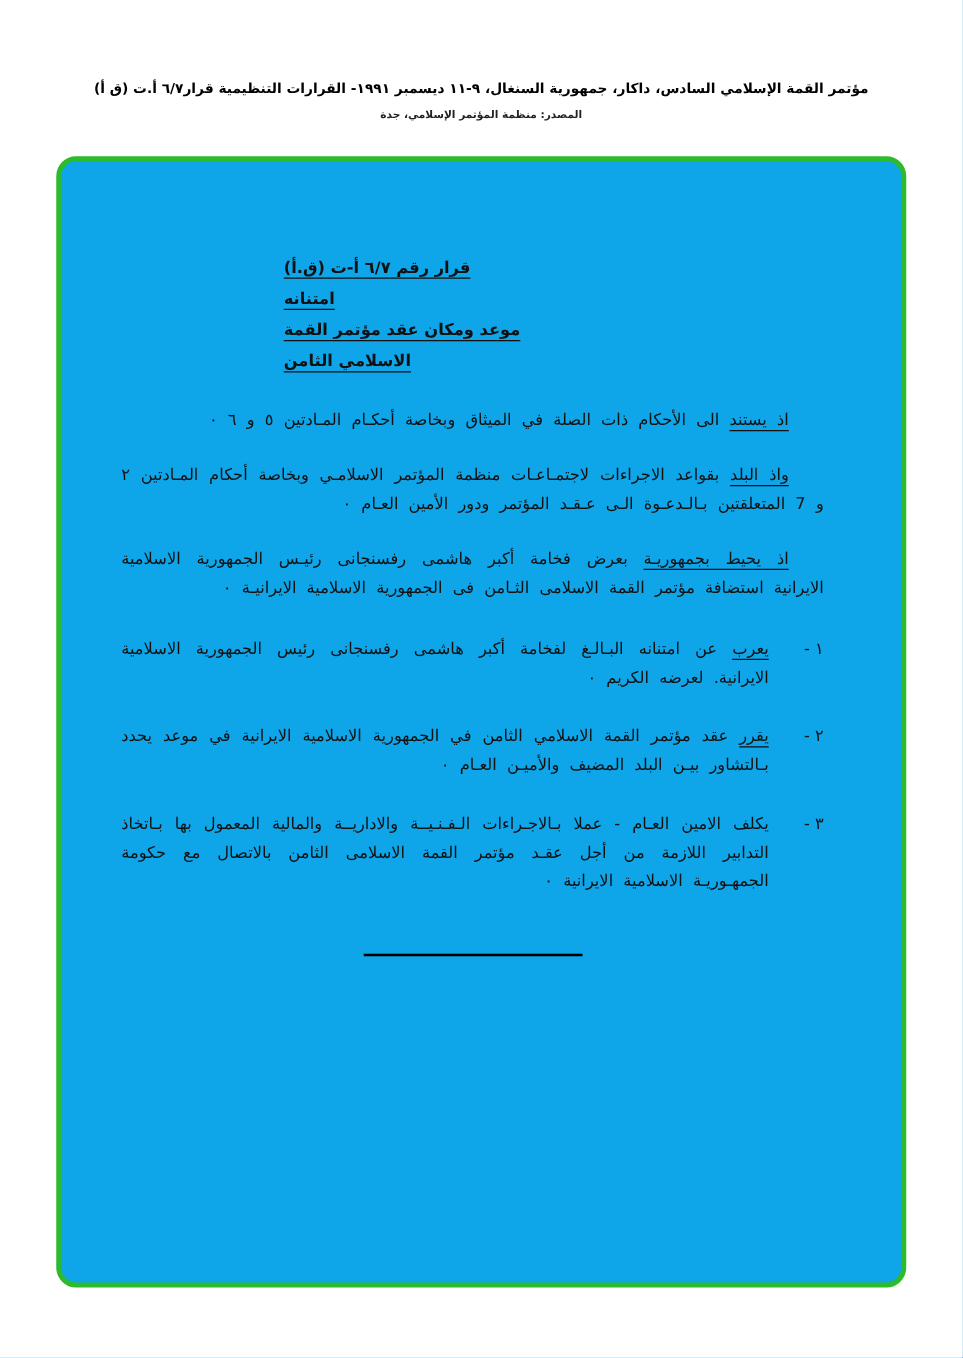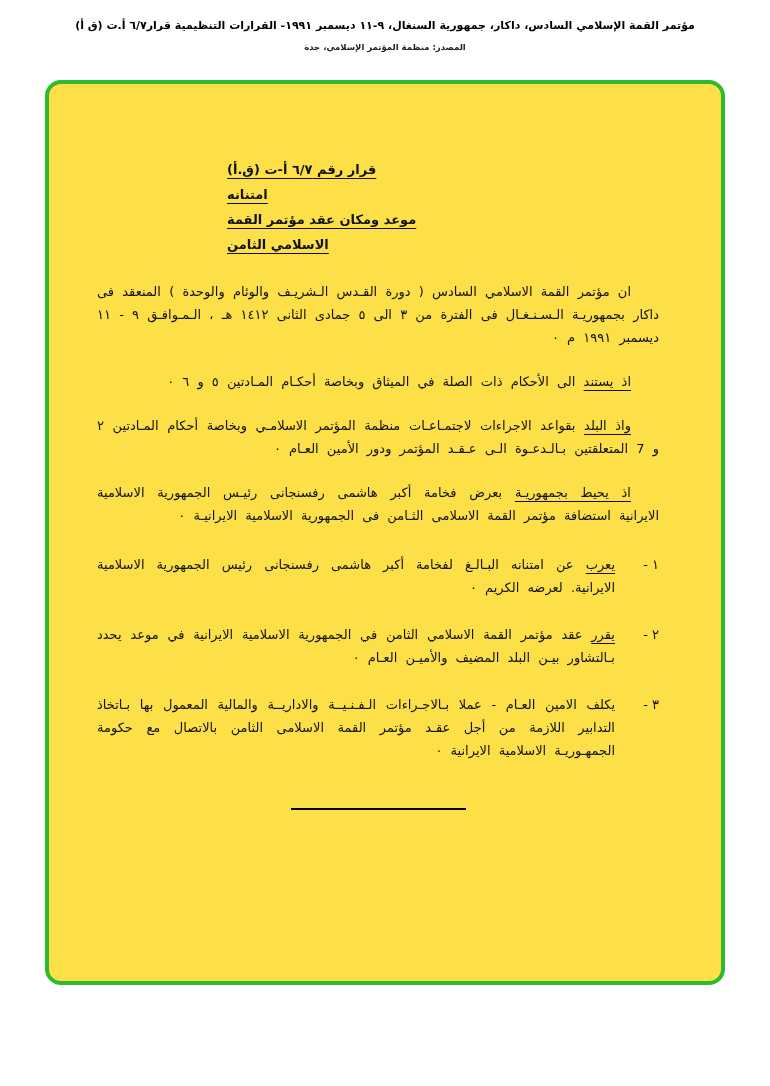--- a/index.html
+++ b/index.html
@@ -4,21 +4,21 @@
 <style>
   html,body{margin:0;padding:0;background:#ffffff;}
   body{
     width:770px;height:1086px;
     font-family:"DejaVu Sans",sans-serif;
     color:#111;
     overflow:hidden;
   }
   .page{width:770px;height:1086px;position:relative;background:#fff;}
   .header{
-    padding-top:19px;
+    padding-top:64px;
     text-align:center;
   }
   .header .h1{
     font-size:11px;
     font-weight:bold;
     color:#000;
     letter-spacing:0;
   }
   .header .h2{
     margin-top:10px;
@@ -27,21 +27,21 @@
     color:#222;
     text-align:center;
   }
   .frame{
     box-sizing:border-box;
     width:680px;
     margin:28px auto 0 auto;
     height:905px;
     border:4px solid #2dbb2d;
     border-radius:16px;
-    background:#fde047;
+    background:#0ea5e9;
   }
   .content{
     box-sizing:border-box;
     padding:74px 62px 0 48px;
     font-size:13px;
     line-height:23px;
   }
   .title-block{
     text-align:left;
     margin-left:130px;
@@ -95,21 +95,20 @@
   <div class="frame">
     <div class="content" dir="rtl">
 
       <div class="title-block">
         <div class="tline"><span class="u">قرار رقم ٦/٧ أ-ت (ق.أ)</span></div>
         <div class="tline"><span class="u">امتنانه</span></div>
         <div class="tline"><span class="u">موعد ومكان عقد مؤتمر القمة</span></div>
         <div class="tline"><span class="u">الاسلامي الثامن</span></div>
       </div>
 
-      <p class="para"><span class="u"></span> <span>ان مؤتمر القمة الاسلامي السادس ( دورة القـدس الـشريـف والوئام والوحدة ) المنعقد فى داكار بجمهوريـة الـسـنـغـال فى الفترة من ٣ الى ٥ جمادى الثانى ١٤١٢ هـ ، الـمـوافـق ٩ - ١١ ديسمبر ١٩٩١ م ٠</span></p>
 
       <p class="para"><span class="u">اذ يستند</span> <span>الى الأحكام ذات الصلة في الميثاق وبخاصة أحكـام المـادتين ٥ و ٦ ٠</span></p>
 
       <p class="para"><span class="u">واذ البلد</span> <span>بقواعد الاجراءات لاجتمـاعـات منظمة المؤتمر الاسلامـي وبخاصة أحكام المـادتين ٢ و 7 المتعلقتين بـالـدعـوة الـى عـقـد المؤتمر ودور الأمين العـام ٠</span></p>
 
       <p class="para"><span class="u">اذ يحيط بجمهوريـة</span> <span>بعرض فخامة أكبر هاشمى رفسنجانى رئيـس الجمهورية الاسلامية الايرانية استضافة مؤتمر القمة الاسلامى الثـامن فى الجمهورية الاسلامية الايرانيـة ٠</span></p>
 
       <div class="items">
 
         <div class="item">

